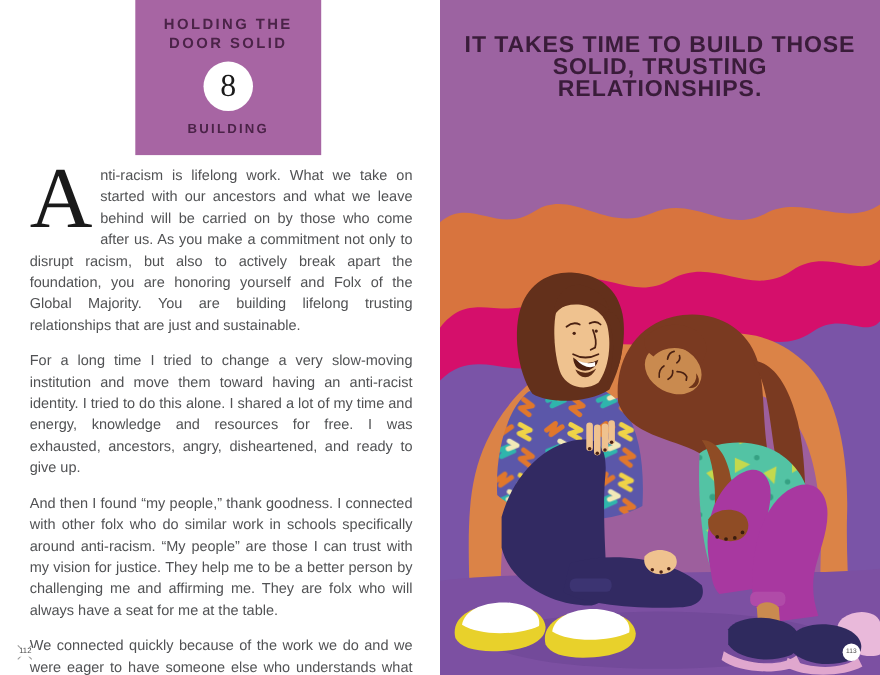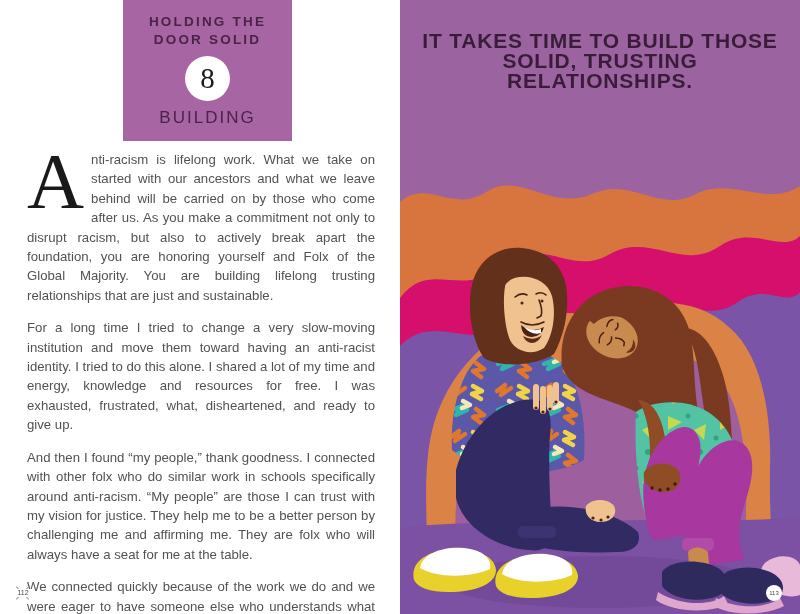--- a/index.html
+++ b/index.html
@@ -12,21 +12,21 @@
   .spread{position:relative;width:800px;height:614px;background:#ffffff;overflow:hidden;}
 
   
   .page-left{position:absolute;left:0;top:0;width:477px;height:614px;background:#ffffff;}
   .chapter-box{position:absolute;left:123px;top:0;width:169px;height:141px;
     background:var(--box-bg);color:var(--box-text);text-align:center;padding-top:13px;}
   .kicker{font-weight:bold;font-size:13.5px;letter-spacing:2.2px;line-height:18px;}
   .num-circle{width:45px;height:45px;border-radius:50%;background:#fff;margin:7px auto 8px auto;
     display:flex;align-items:center;justify-content:center;}
   .num-circle span{font-family:"Liberation Serif",serif;font-size:29px;color:#1a1a1a;line-height:1;}
-  .chap-title{font-weight:normal;font-size:17px;letter-spacing:2px;line-height:17px;}
+  .chap-title{font-weight:bold;font-size:12px;letter-spacing:2px;line-height:17px;}
 
   .article{position:absolute;left:27px;top:150px;width:348px;color:var(--left-body-text);
     font-size:13.2px;line-height:19.4px;text-align:justify;}
   .article p{margin-bottom:13px;}
   .dropcap{float:left;font-family:"Liberation Serif",serif;font-size:79px;line-height:57px;
     color:#1a1a1a;padding-right:7px;padding-top:2px;}
 
   .pagemark{position:absolute;left:13px;top:583px;width:20px;height:20px;}
   .pagemark .xline{position:absolute;left:9px;top:1px;width:1px;height:18px;background:#9a9a9a;}
   .pagemark .xline.l1{transform:rotate(45deg);}
@@ -60,21 +60,21 @@
       <div class="num-circle">
         <span>8</span>
       </div>
       <div class="chap-title">
         <div>BUILDING</div>
       </div>
     </div>
 
     <div class="article">
       <p><span class="dropcap">A</span><span>nti-racism is lifelong work. What we take on started with our ancestors and what we leave behind will be carried on by those who come after us. As you make a commitment not only to disrupt racism, but also to actively break apart the foundation, you are honoring yourself and Folx of the Global Majority. You are building lifelong trusting relationships that are just and sustainable.</span></p>
-      <p>For a long time I tried to change a very slow-moving institution and move them toward having an anti-racist identity. I tried to do this alone. I shared a lot of my time and energy, knowledge and resources for free. I was exhausted, frustrated, what, disheartened, and ready to give up.</p>
+      <p>For a long time I tried to change a very slow-moving institution and move them toward having an anti-racist identity. I tried to do this alone. I shared a lot of my time and energy, knowledge and resources for free. I was exhausted, ancestors, angry, disheartened, and ready to give up.</p>
       <p>And then I found “my people,” thank goodness. I connected with other folx who do similar work in schools specifically around anti-racism. “My people” are those I can trust with my vision for justice. They help me to be a better person by challenging me and affirming me. They are folx who will always have a seat for me at the table.</p>
       <p>We connected quickly because of the work we do and we were eager to have someone else who understands what we mean when we talk about racism.</p>
 
     </div>
 
     <div class="pagemark">
       <div class="xline l1"></div>
       <div class="xline l2"></div>
       <div class="num">112</div>
     </div>

